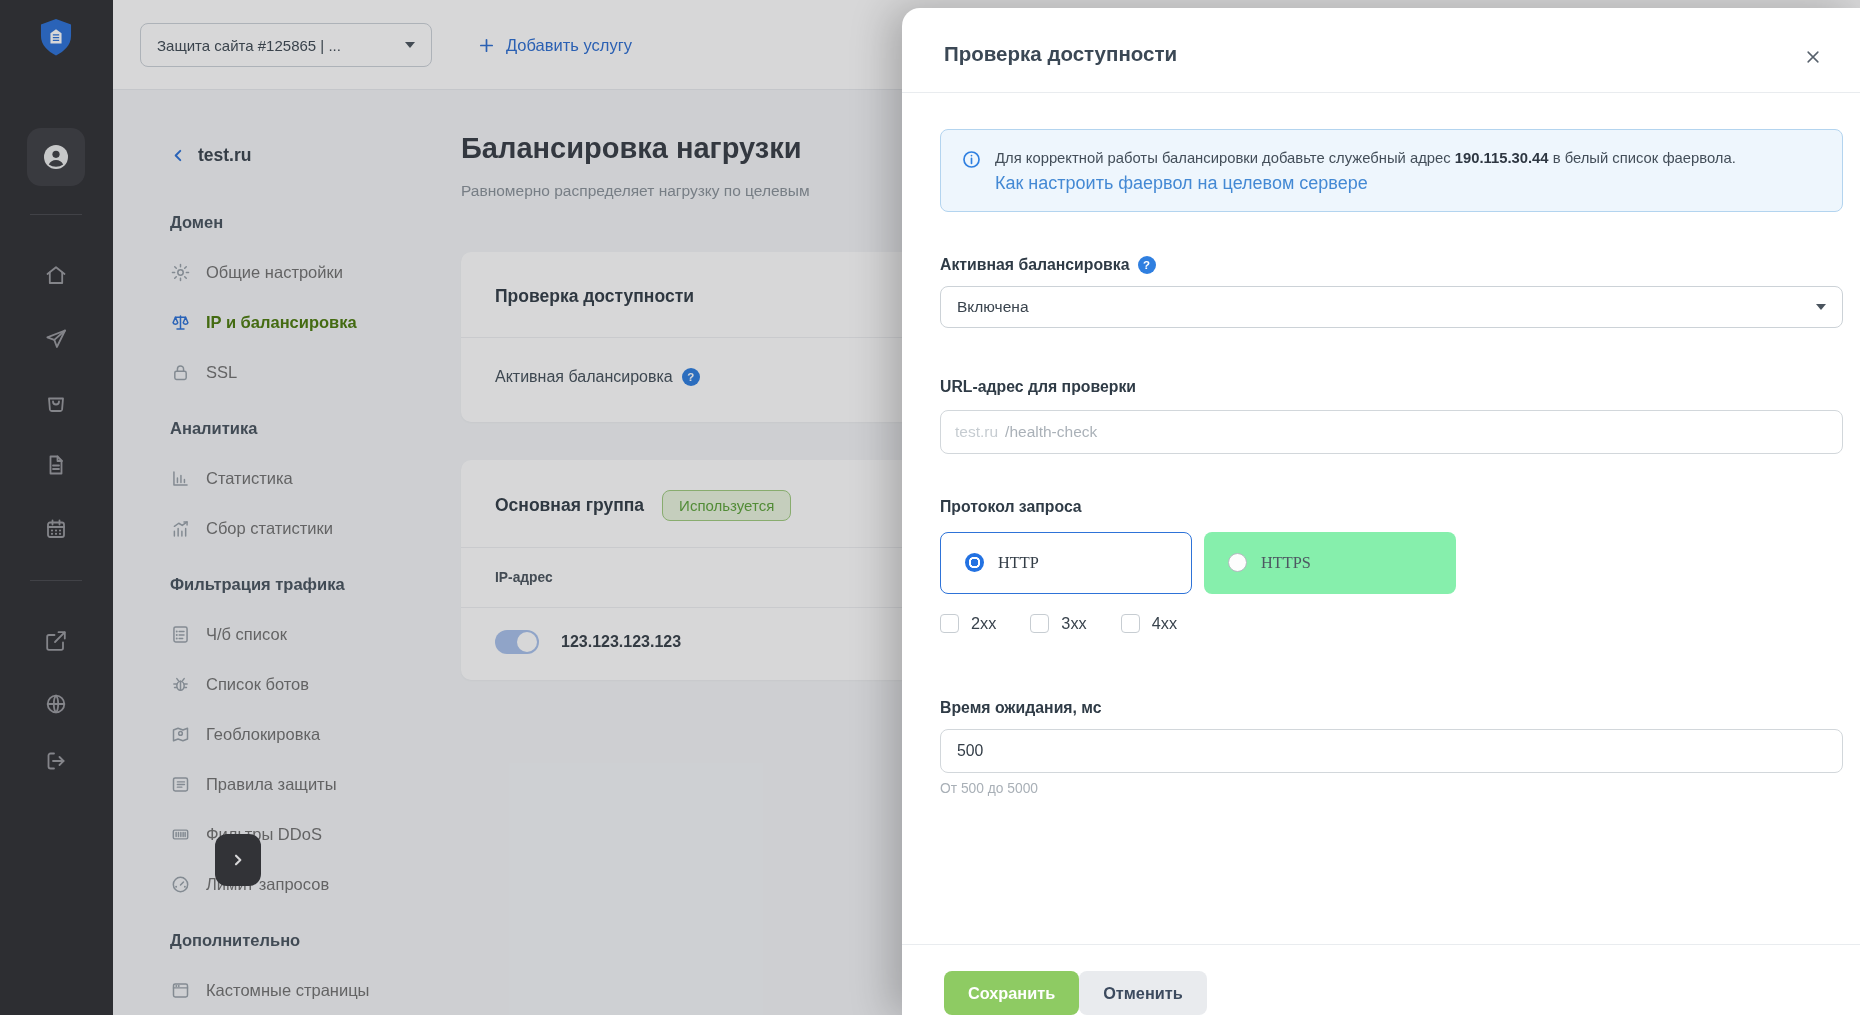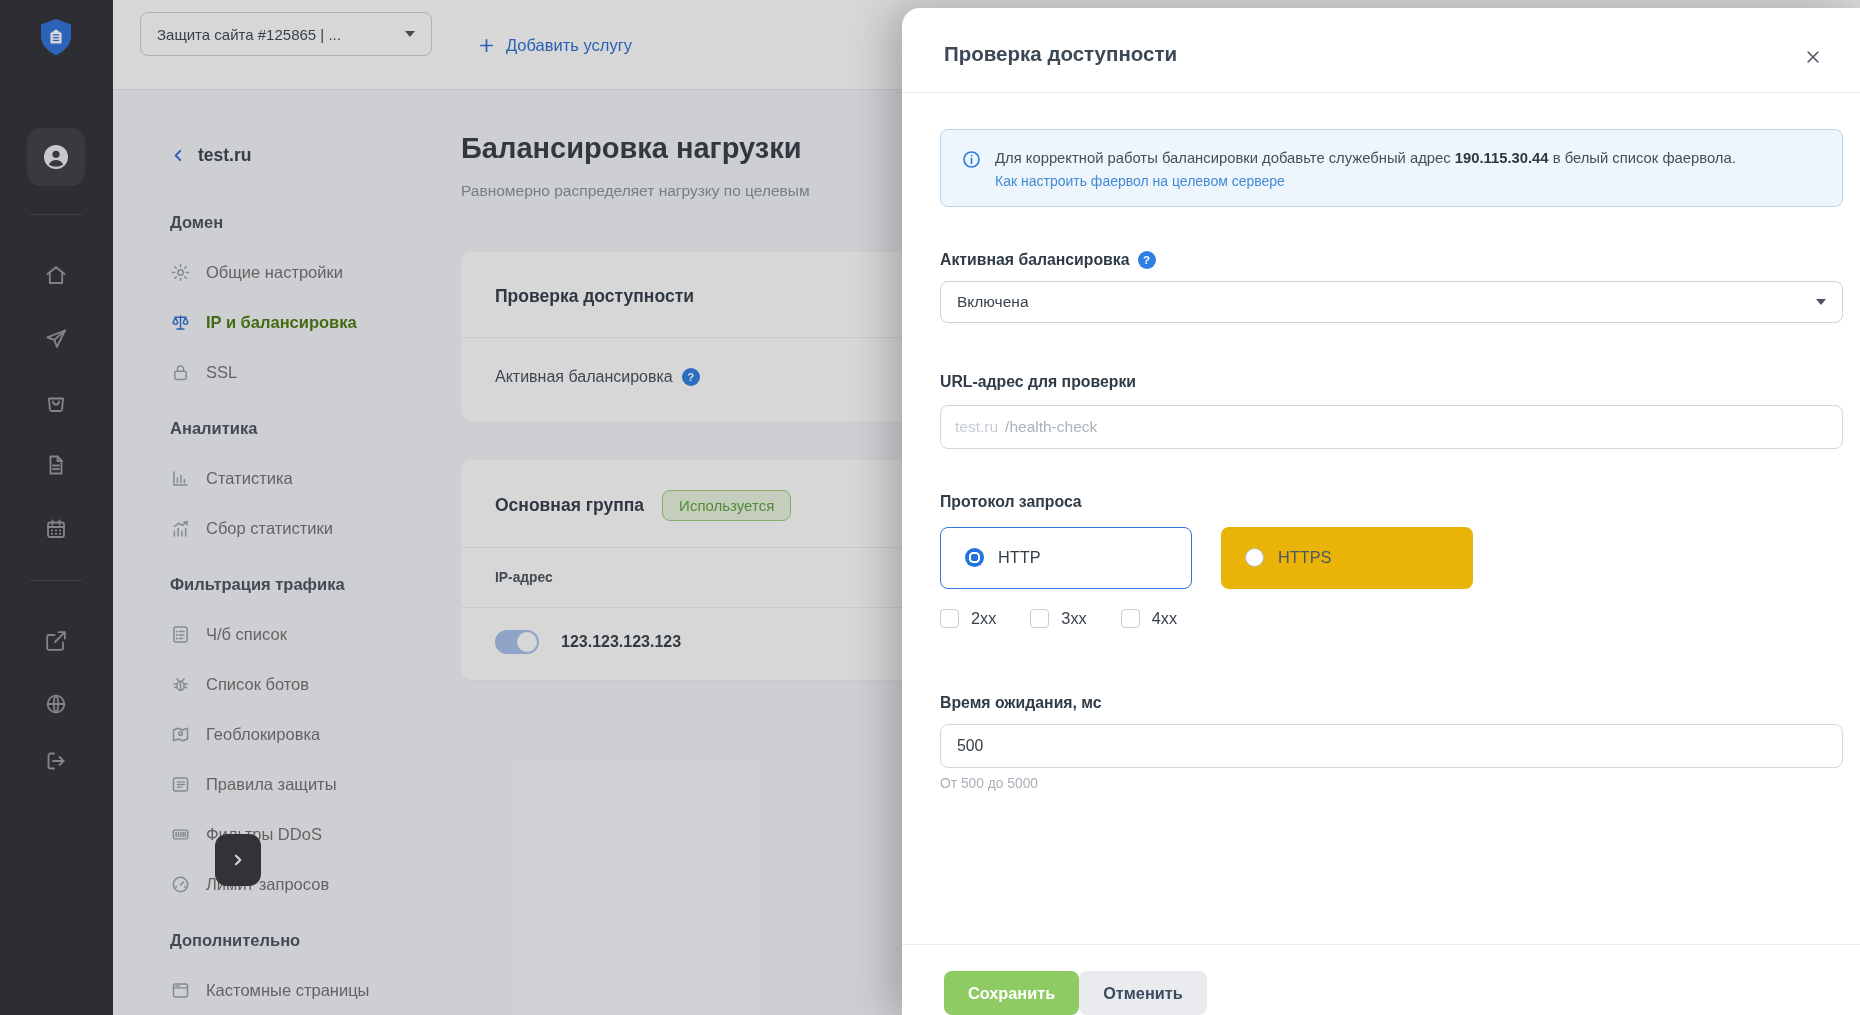--- a/index.html
+++ b/index.html
@@ -12,21 +12,21 @@
   .rail { position:absolute; left:0; top:0; width:113px; height:100%; background:#313236; z-index:10; }
   .logo { position:absolute; left:37px; top:17px; }
   .avatar-btn { position:absolute; left:27px; top:128px; width:58px; height:58px; border-radius:14px; background:#404146;
     display:flex; align-items:center; justify-content:center; }
   .rail-div { position:absolute; left:30px; width:52px; height:1px; background:#4a4b50; }
   .rail-ic { position:absolute; left:44px; width:24px; height:24px; color:#9b9ca1; }
 
   
   .page { position:absolute; left:113px; right:0; top:0; bottom:0; background:#f4f6f8; }
   .topbar { position:absolute; left:0; right:0; top:0; height:90px; background:#fff; border-bottom:1px solid #e8ebee; }
-  .svc-select { position:absolute; left:27px; top:12px; width:292px; height:44px; background:#fff; border:1px solid #ccd2d8;
+  .svc-select { position:absolute; left:27px; top:23px; width:292px; height:44px; background:#fff; border:1px solid #ccd2d8;
     border-radius:8px; display:flex; align-items:center; padding:0 16px; font-size:15px; color:#414c56; }
   .svc-select .caret { margin-left:auto; width:0; height:0; border-left:5.5px solid transparent; border-right:5.5px solid transparent;
     border-top:6px solid #4c565f; }
   .add-svc { position:absolute; left:365px; top:0; height:90px; display:flex; align-items:center; gap:11px; color:#2e6fd2;
     font-size:16.5px; font-weight:500; cursor:pointer; }
 
   
   .snav { position:absolute; left:57px; top:130px; width:300px; }
   .back-row { height:50px; display:flex; align-items:center; gap:11px; font-size:17.5px; font-weight:700; color:#3c4650; cursor:pointer; }
   .sec-h { height:50px; display:flex; align-items:center; font-size:16.5px; font-weight:700; color:#4a5560;text-align:right; }
@@ -67,41 +67,41 @@
   .mhead { position:relative; padding:34px 42px 26px; }
   .mtitle { font-size:20.5px; font-weight:600; color:#3b4855; }
   .mclose { position:absolute; right:38px; top:40px; width:18px; height:18px; color:#57616c; cursor:pointer; }
   .mdiv { height:1px; background:#e9ecef; }
   .mbody { flex:1; padding:0 17px 0 38px; overflow:hidden; }
 
   .alert { margin-top:36px; display:flex; gap:13px; padding:17px 20px; background:#eef6fd; border:1px solid #b3d4ef; border-radius:8px; }
   .alert .aicon { flex:0 0 auto; margin-top:2px; color:#2f7fe0; }
   .alert .atext { font-size:14.8px; line-height:1.55; color:#434e59; }
   .alert .atext b { color:#2e3742; }
-  .alert .alink { margin-top:3px; font-size:14px; color:#4489d4; cursor:pointer; }
+  .alert .alink { margin-top:3px; font-size:18px; color:#4489d4; cursor:pointer; }
 
   .flabel { margin-top:44px; display:flex; align-items:center; gap:8px; font-size:15.8px; font-weight:600; color:#2f3b46; }
   .flabel.gap50 { margin-top:50px; } .flabel.gap66 { margin-top:66px; }
 
   .select { margin-top:12px; height:42px; border:1px solid #ccd2d7; border-radius:8px; display:flex; align-items:center;
     padding:0 16px; font-size:15.5px; color:#39434d; cursor:pointer; background:#fff; }
   .select .caret { margin-left:auto; width:0; height:0; border-left:5.5px solid transparent; border-right:5.5px solid transparent;
     border-top:6px solid #4a545e; }
 
   .urlbox { margin-top:14px; height:44px; border:1px solid #d2d7db; border-radius:8px; display:flex; align-items:center;
     padding:0 14px; gap:7px; background:#fff; }
   .urlprefix { font-size:15.5px; color:#c6ccd1; }
   .urlbox input { flex:1; border:0; outline:none; font-size:15.5px; color:#39434d; font-family:inherit; background:transparent; }
   .urlbox input::placeholder { color:#aab1b8; }
 
-  .proto-row { margin-top:16px; display:flex; gap:29px; }
+  .proto-row { margin-top:16px; display:flex; gap:12px;font-family:Liberation Serif, serif; }
   .pcard { width:252px; height:62px; border-radius:8px; display:flex; align-items:center; gap:14px; padding-left:24px;
     font-size:16.3px; cursor:pointer; }
   .pcard.sel { border:1.6px solid #2e73d8; background:#fff; color:#333d47; }
-  .pcard.unsel { background:#eab308; color:#4d5862; }
+  .pcard.unsel { background:#86efac; color:#4d5862; }
   .radio-on { width:19px; height:19px; border-radius:50%; flex:0 0 auto;
     background:radial-gradient(circle at center,#2372e2 0 3.6px,#ffffff 3.9px 5.7px,#2372e2 6px 100%); }
   .radio-off { width:19px; height:19px; border-radius:50%; border:1.6px solid #b4bac0; background:#fdfdfd; flex:0 0 auto; }
 
   .codes-row { margin-top:20px; display:flex; gap:34px; }
   .check { display:flex; align-items:center; gap:12px; font-size:16.3px; color:#39434d; cursor:pointer; }
   .cbox { width:19px; height:19px; border:1.6px solid #c7cdd2; border-radius:4px; background:#fff; flex:0 0 auto; }
 
   .tinput { margin-top:12px; height:44px; width:100%; border:1px solid #d2d7db; border-radius:8px; padding:0 16px;
     font-size:15.8px; color:#333d47; font-family:inherit; outline:none; }

